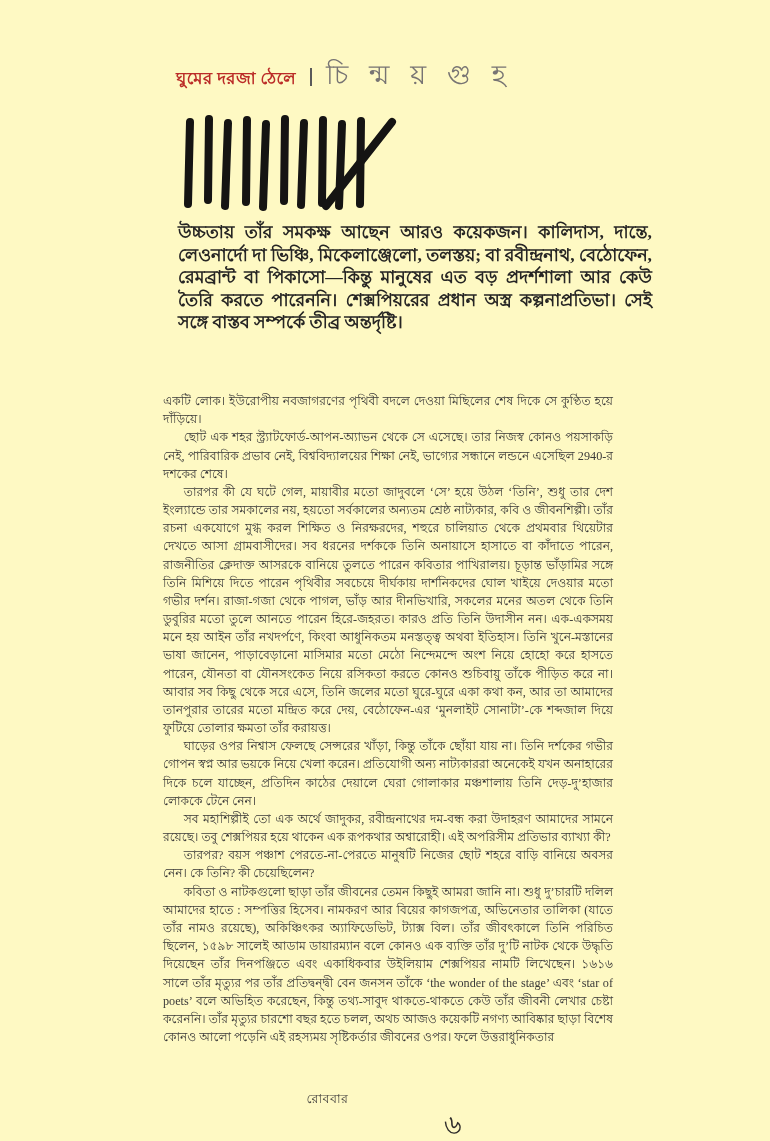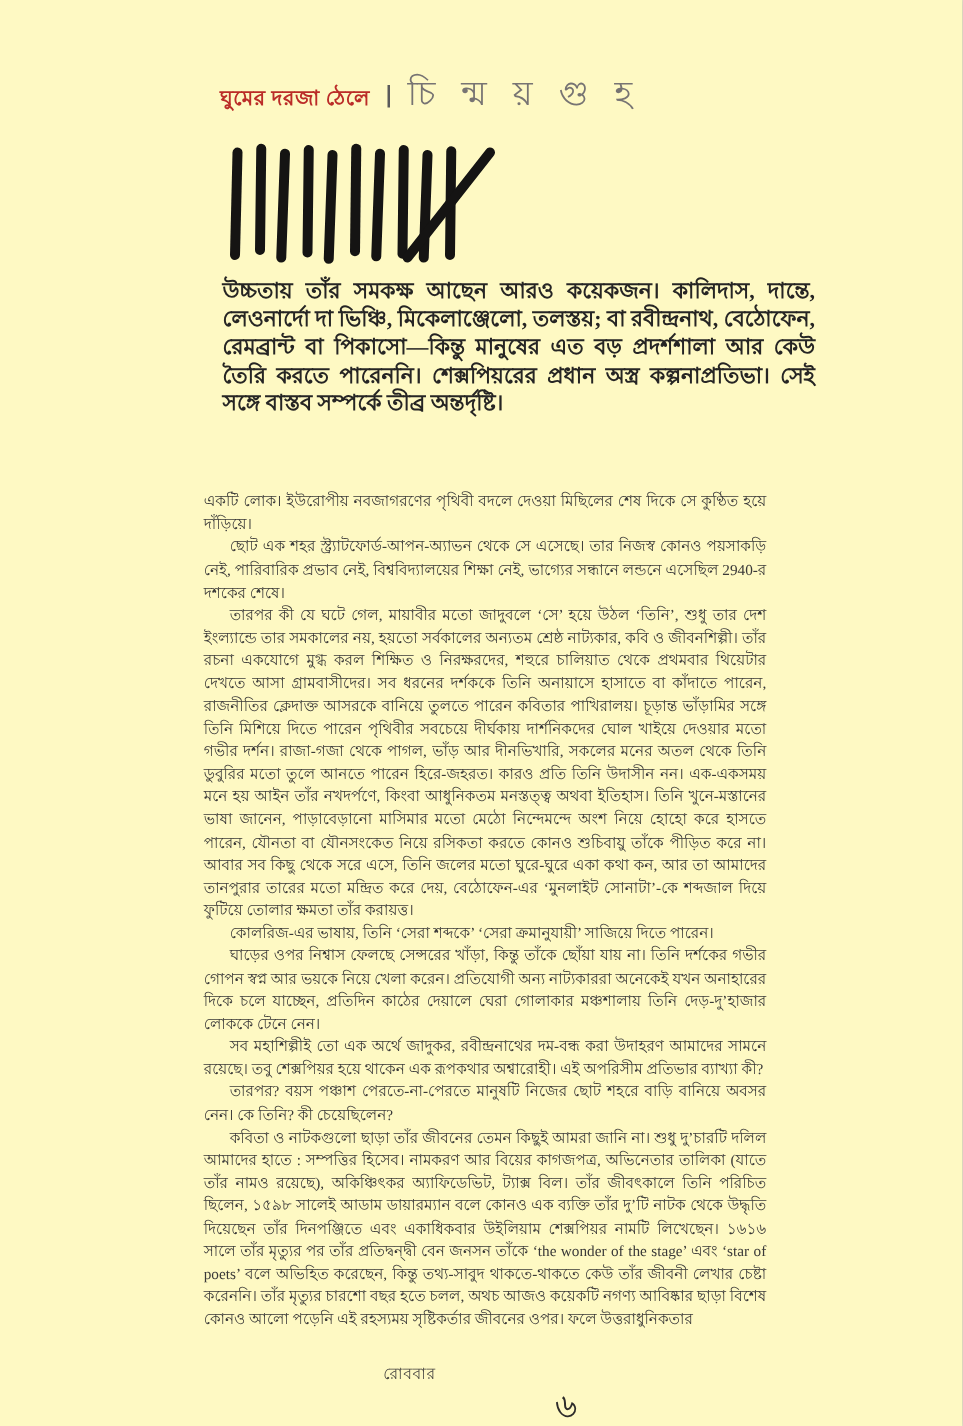--- a/index.html
+++ b/index.html
@@ -96,21 +96,20 @@
       </g>
     </svg>
   </div>
 
   <p class="lead">উচ্চতায় তাঁর সমকক্ষ আছেন আরও কয়েকজন। কালিদাস, দান্তে, লেওনার্দো দা ভিঞ্চি, মিকেলাঞ্জেলো, তলস্তয়; বা রবীন্দ্রনাথ, বেঠোফেন, রেমব্রান্ট বা পিকাসো—কিন্তু মানুষের এত বড় প্রদর্শশালা আর কেউ তৈরি করতে পারেননি। শেক্সপিয়রের প্রধান অস্ত্র কল্পনাপ্রতিভা। সেই সঙ্গে বাস্তব সম্পর্কে তীব্র অন্তর্দৃষ্টি।</p>
 
   <div class="body-col">
     <p class="no-indent">একটি লোক। ইউরোপীয় নবজাগরণের পৃথিবী বদলে দেওয়া মিছিলের শেষ দিকে সে কুণ্ঠিত হয়ে দাঁড়িয়ে।</p>
     <p>ছোট এক শহর স্ট্র্যাটফোর্ড-আপন-অ্যাভন থেকে সে এসেছে। তার নিজস্ব কোনও পয়সাকড়ি নেই, পারিবারিক প্রভাব নেই, বিশ্ববিদ্যালয়ের শিক্ষা নেই, ভাগ্যের সন্ধানে লন্ডনে এসেছিল 2940-র দশকের শেষে।</p>
     <p>তারপর কী যে ঘটে গেল, মায়াবীর মতো জাদুবলে ‘সে’ হয়ে উঠল ‘তিনি’, শুধু তার দেশ ইংল্যান্ডে তার সমকালের নয়, হয়তো সর্বকালের অন্যতম শ্রেষ্ঠ নাট্যকার, কবি ও জীবনশিল্পী। তাঁর রচনা একযোগে মুগ্ধ করল শিক্ষিত ও নিরক্ষরদের, শহুরে চালিয়াত থেকে প্রথমবার থিয়েটার দেখতে আসা গ্রামবাসীদের। সব ধরনের দর্শককে তিনি অনায়াসে হাসাতে বা কাঁদাতে পারেন, রাজনীতির ক্লেদাক্ত আসরকে বানিয়ে তুলতে পারেন কবিতার পাখিরালয়। চূড়ান্ত ভাঁড়ামির সঙ্গে তিনি মিশিয়ে দিতে পারেন পৃথিবীর সবচেয়ে দীর্ঘকায় দার্শনিকদের ঘোল খাইয়ে দেওয়ার মতো গভীর দর্শন। রাজা-গজা থেকে পাগল, ভাঁড় আর দীনভিখারি, সকলের মনের অতল থেকে তিনি ডুবুরির মতো তুলে আনতে পারেন হিরে-জহরত। কারও প্রতি তিনি উদাসীন নন। এক-একসময় মনে হয় আইন তাঁর নখদর্পণে, কিংবা আধুনিকতম মনস্তত্ত্ব অথবা ইতিহাস। তিনি খুনে-মস্তানের ভাষা জানেন, পাড়াবেড়ানো মাসিমার মতো মেঠো নিন্দেমন্দে অংশ নিয়ে হোহো করে হাসতে পারেন, যৌনতা বা যৌনসংকেত নিয়ে রসিকতা করতে কোনও শুচিবায়ু তাঁকে পীড়িত করে না। আবার সব কিছু থেকে সরে এসে, তিনি জলের মতো ঘুরে-ঘুরে একা কথা কন, আর তা আমাদের তানপুরার তারের মতো মন্দ্রিত করে দেয়, বেঠোফেন-এর ‘মুনলাইট সোনাটা’-কে শব্দজাল দিয়ে ফুটিয়ে তোলার ক্ষমতা তাঁর করায়ত্ত।</p>
-    <p>কোলরিজ-এর ভাষায়, তিনি ‘সেরা শব্দকে’ ‘সেরা ক্রমানুযায়ী’ সাজিয়ে দিতে পারেন।</p>
     <p>ঘাড়ের ওপর নিশ্বাস ফেলছে সেন্সরের খাঁড়া, কিন্তু তাঁকে ছোঁয়া যায় না। তিনি দর্শকের গভীর গোপন স্বপ্ন আর ভয়কে নিয়ে খেলা করেন। প্রতিযোগী অন্য নাট্যকাররা অনেকেই যখন অনাহারের দিকে চলে যাচ্ছেন, প্রতিদিন কাঠের দেয়ালে ঘেরা গোলাকার মঞ্চশালায় তিনি দেড়-দু’হাজার লোককে টেনে নেন।</p>
     <p>সব মহাশিল্পীই তো এক অর্থে জাদুকর, রবীন্দ্রনাথের দম-বন্ধ করা উদাহরণ আমাদের সামনে রয়েছে। তবু শেক্সপিয়র হয়ে থাকেন এক রূপকথার অশ্বারোহী। এই অপরিসীম প্রতিভার ব্যাখ্যা কী?</p>
     <p>তারপর? বয়স পঞ্চাশ পেরতে-না-পেরতে মানুষটি নিজের ছোট শহরে বাড়ি বানিয়ে অবসর নেন। কে তিনি? কী চেয়েছিলেন?</p>
     <p>কবিতা ও নাটকগুলো ছাড়া তাঁর জীবনের তেমন কিছুই আমরা জানি না। শুধু দু’চারটি দলিল আমাদের হাতে : সম্পত্তির হিসেব। নামকরণ আর বিয়ের কাগজপত্র, অভিনেতার তালিকা (যাতে তাঁর নামও রয়েছে), অকিঞ্চিৎকর অ্যাফিডেভিট, ট্যাক্স বিল। তাঁর জীবৎকালে তিনি পরিচিত ছিলেন, ১৫৯৮ সালেই আডাম ডায়ারম্যান বলে কোনও এক ব্যক্তি তাঁর দু’টি নাটক থেকে উদ্ধৃতি দিয়েছেন তাঁর দিনপঞ্জিতে এবং একাধিকবার উইলিয়াম শেক্সপিয়র নামটি লিখেছেন। ১৬১৬ সালে তাঁর মৃত্যুর পর তাঁর প্রতিদ্বন্দ্বী বেন জনসন তাঁকে ‘the wonder of the stage’ এবং ‘star of poets’ বলে অভিহিত করেছেন, কিন্তু তথ্য-সাবুদ থাকতে-থাকতে কেউ তাঁর জীবনী লেখার চেষ্টা করেননি। তাঁর মৃত্যুর চারশো বছর হতে চলল, অথচ আজও কয়েকটি নগণ্য আবিষ্কার ছাড়া বিশেষ কোনও আলো পড়েনি এই রহস্যময় সৃষ্টিকর্তার জীবনের ওপর। ফলে উত্তরাধুনিকতার</p>
   </div>
 
   <div class="magazine-name">রোববার</div>
   <div class="page-number">৬</div>
 
 </div>

